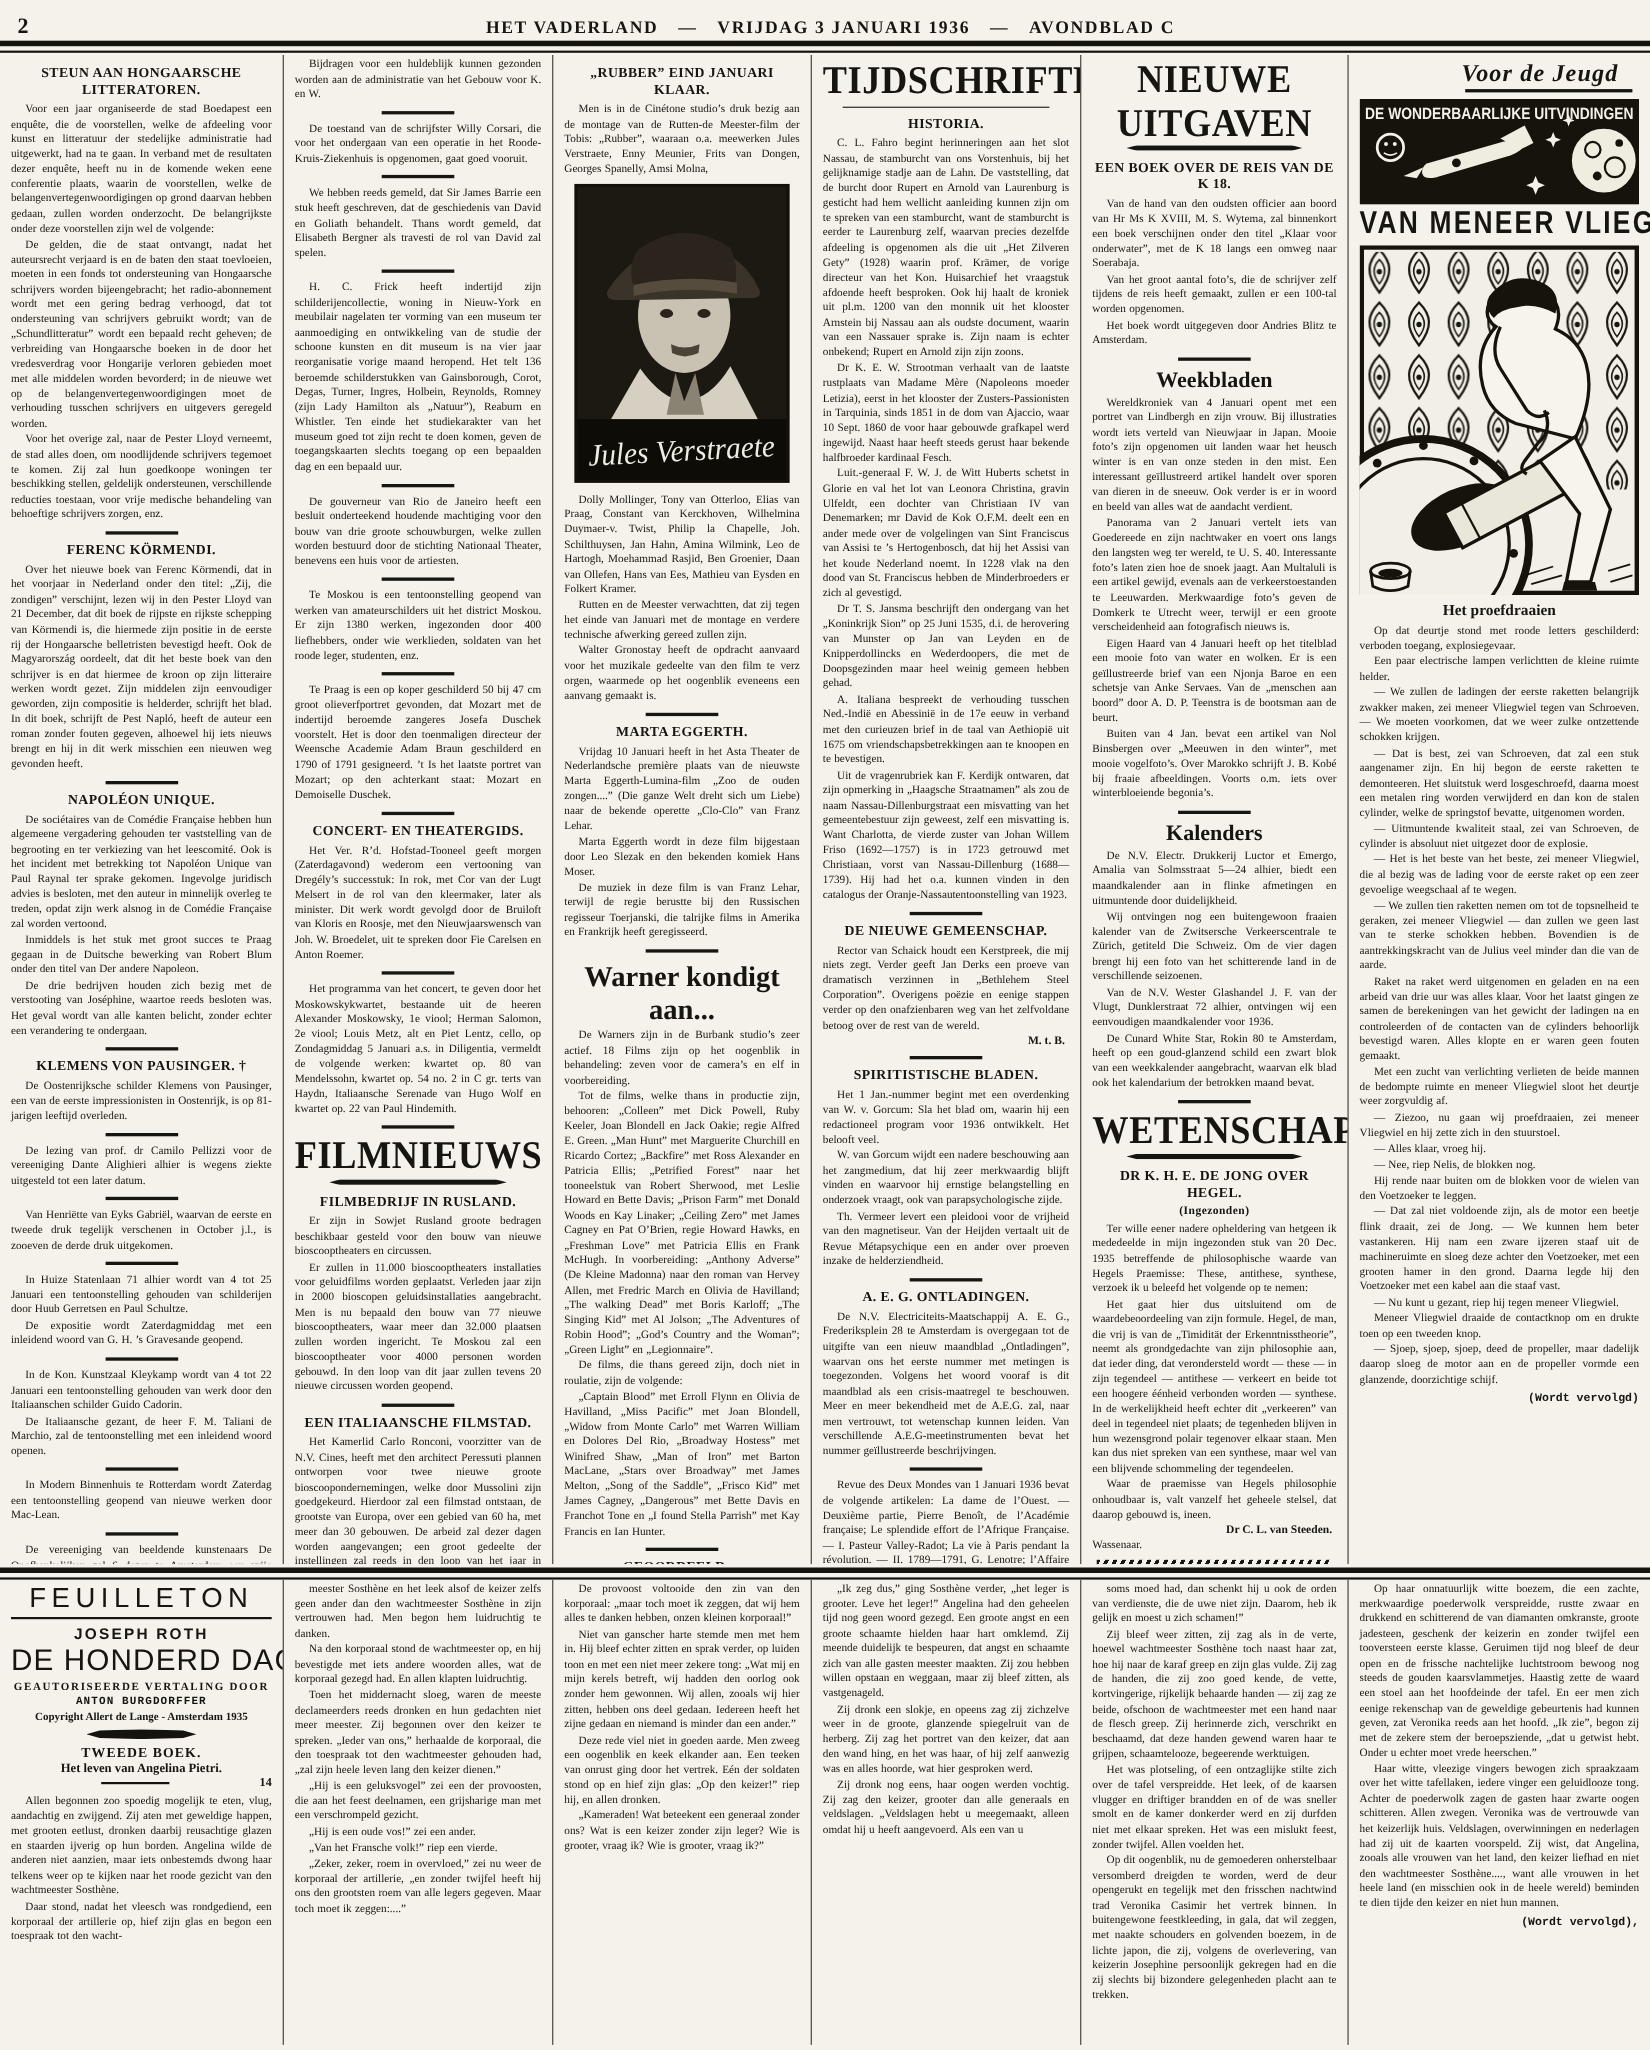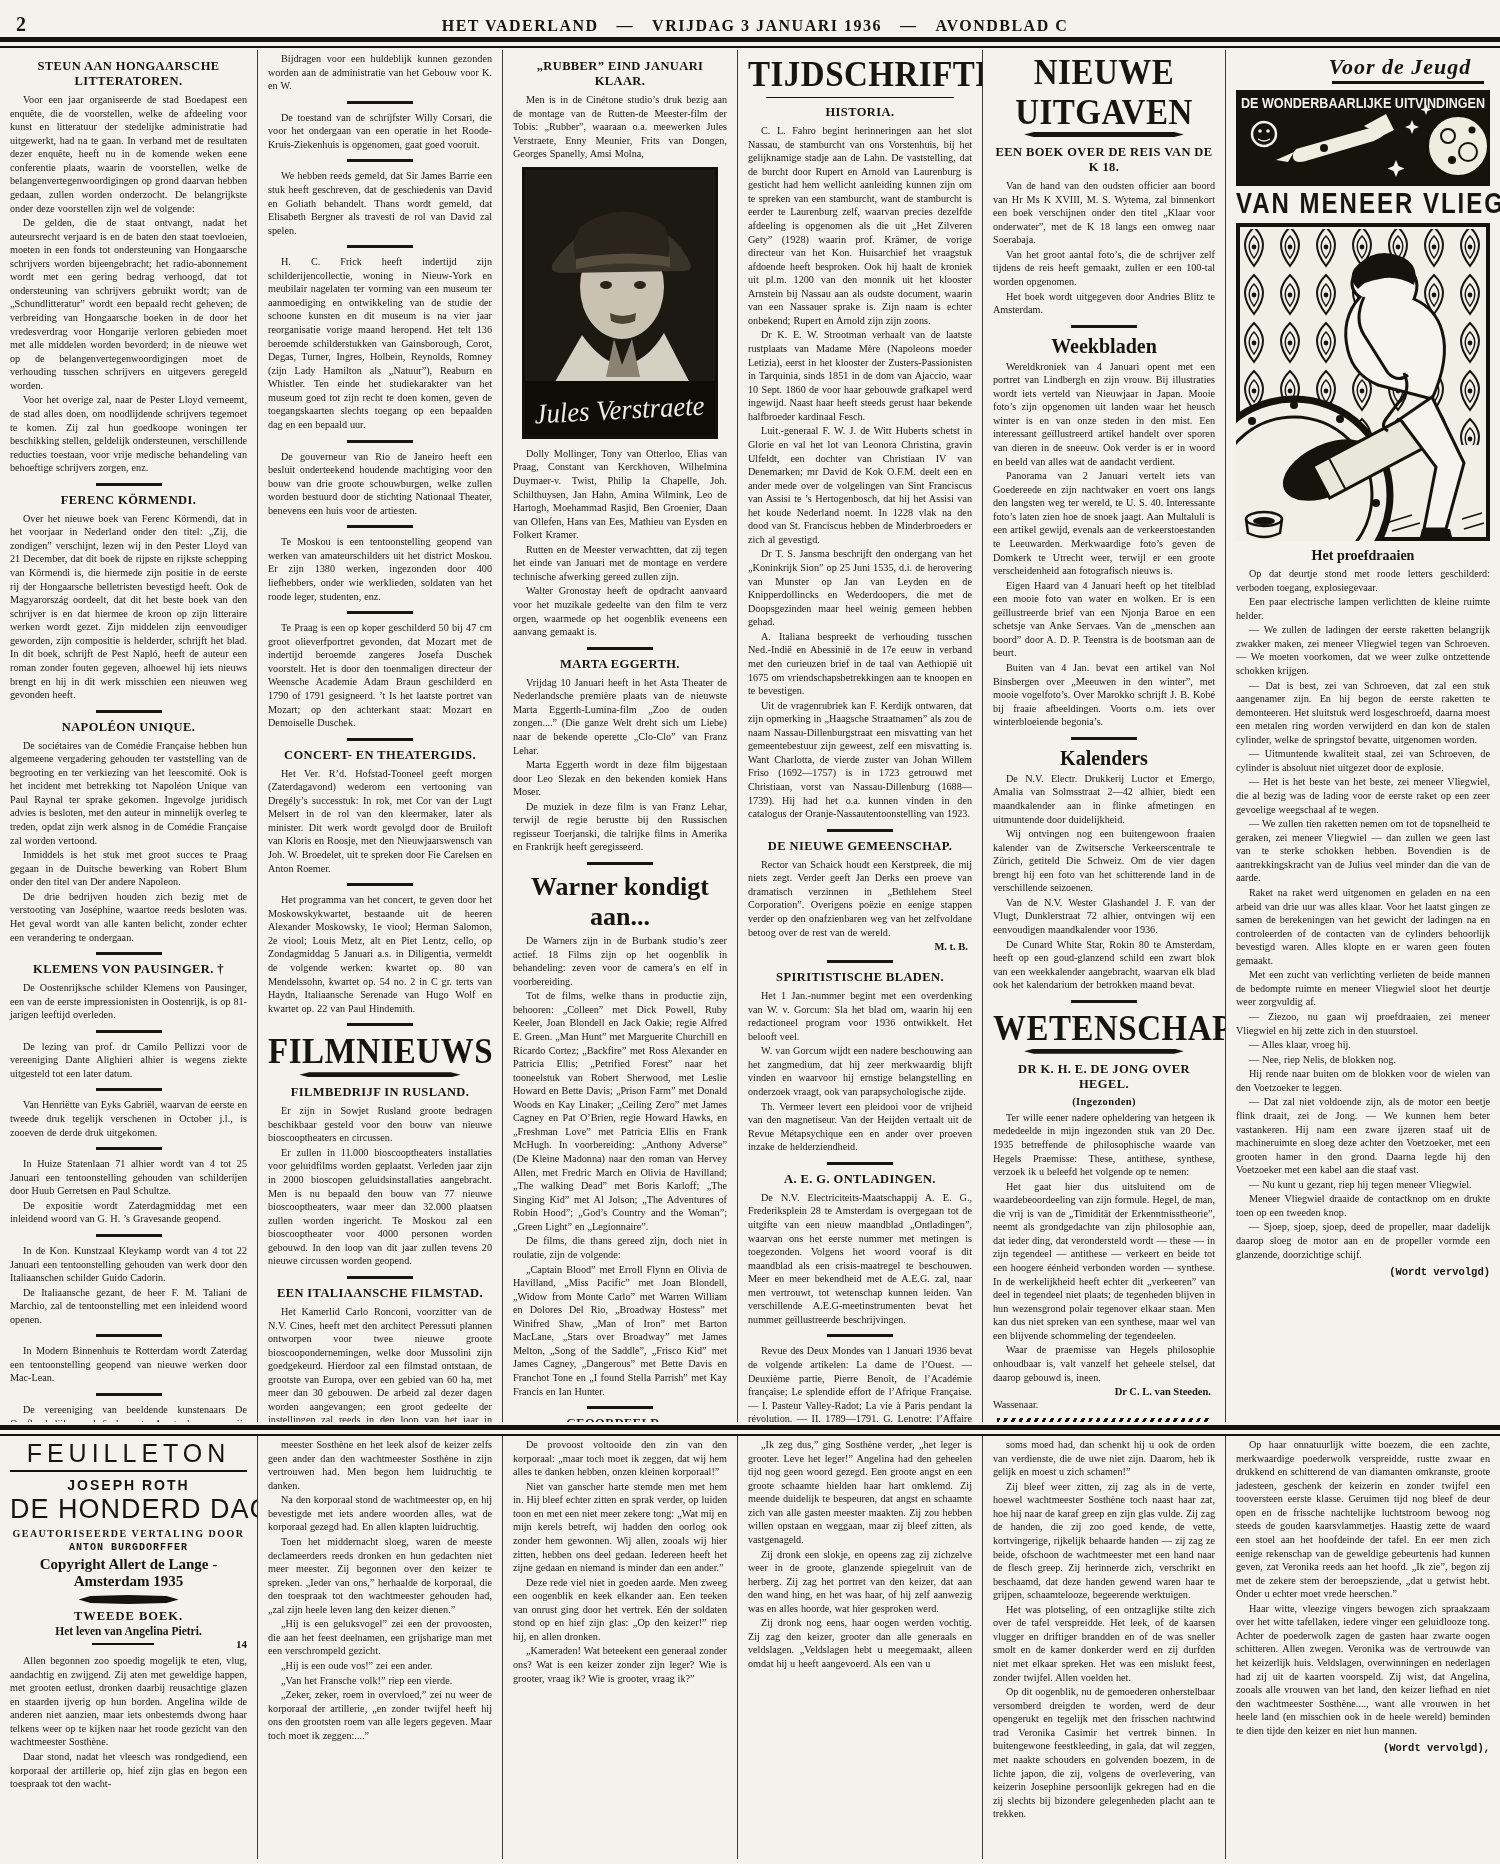--- a/index.html
+++ b/index.html
@@ -36,21 +36,21 @@
        margin:3px 0 6px;transform:scaleY(1.2);white-space:nowrap;}
   .jeugd-title{font-size:14px;font-weight:bold;text-align:center;margin:7px 0 3px;}
   .wv{text-align:right;font-weight:bold;font-size:10.5px;margin-top:5px;font-family:Liberation Mono, monospace;}
   
   .feu-rule{border-top:2px solid #15130e;margin:2px 0;}
   .feu-label{font-family:"Liberation Sans",sans-serif;font-size:25px;letter-spacing:5px;text-align:center;margin:1px 0;}
   .feu-author{font-family:"Liberation Sans",sans-serif;font-weight:bold;font-size:14px;text-align:center;letter-spacing:2px;margin:5px 0 1px;}
   .feu-title{font-family:"Liberation Sans",sans-serif;font-size:27px;text-align:center;letter-spacing:1px;margin:0 0 3px;white-space:nowrap;}
   .feu-sub{font-weight:bold;font-size:10px;text-align:center;letter-spacing:1.5px;}
   .feu-translator{font-family:Liberation Mono, monospace;font-weight:bold;font-size:10px;text-align:center;letter-spacing:1px;margin:3px 0;}
-  .feu-copy{font-weight:bold;font-size:15px;text-align:center;margin:0 0;}
+  .feu-copy{font-weight:bold;font-size:10px;text-align:center;margin:0 0;}
   .diamond{width:100px;height:9px;background:#15130e;margin:5px auto;
            clip-path:polygon(0 50%,12% 12%,50% 0,88% 12%,100% 50%,88% 88%,50% 100%,12% 88%);}
   .feu-book{font-weight:bold;font-size:12.5px;text-align:center;letter-spacing:1px;margin:3px 0 1px;}
   .feu-chap{font-weight:bold;font-size:11.5px;text-align:center;margin:0 0 1px;}
   .feu-numline{display:flex;align-items:center;margin:1px 0 4px;}
   .feu-numline .bar{flex:1;display:flex;justify-content:center;}
   .feu-numline .bar i{display:block;width:62px;border-top:2px solid #15130e;}
   .feu-num{font-weight:bold;font-size:11px;}
 </style>
 </head>
@@ -271,21 +271,21 @@
       <div class="display-sm">Weekbladen</div>
       <div>
           <p class="p">Wereldkroniek van 4 Januari opent met een portret van Lindbergh en zijn vrouw. Bij illustraties wordt iets verteld van Nieuwjaar in Japan. Mooie foto’s zijn opgenomen uit landen waar het heusch winter is en van onze steden in den mist. Een interessant geïllustreerd artikel handelt over sporen van dieren in de sneeuw. Ook verder is er in woord en beeld van alles wat de aandacht verdient.</p>
           <p class="p">Panorama van 2 Januari vertelt iets van Goedereede en zijn nachtwaker en voert ons langs den langsten weg ter wereld, te U. S. 40. Interessante foto’s laten zien hoe de snoek jaagt. Aan Multaluli is een artikel gewijd, evenals aan de verkeerstoestanden te Leeuwarden. Merkwaardige foto’s geven de Domkerk te Utrecht weer, terwijl er een groote verscheidenheid aan fotografisch nieuws is.</p>
           <p class="p">Eigen Haard van 4 Januari heeft op het titelblad een mooie foto van water en wolken. Er is een geïllustreerde brief van een Njonja Baroe en een schetsje van Anke Servaes. Van de „menschen aan boord” door A. D. P. Teenstra is de bootsman aan de beurt.</p>
           <p class="p">Buiten van 4 Jan. bevat een artikel van Nol Binsbergen over „Meeuwen in den winter”, met mooie vogelfoto’s. Over Marokko schrijft J. B. Kobé bij fraaie afbeeldingen. Voorts o.m. iets over winterbloeiende begonia’s.</p>
         </div>
       <div class="sep"></div>
       <div class="display-sm">Kalenders</div>
       <div>
-          <p class="p">De N.V. Electr. Drukkerij Luctor et Emergo, Amalia van Solmsstraat 2—42 alhier, biedt een maandkalender aan in flinke afmetingen en uitmuntende door duidelijkheid.</p>
+          <p class="p">De N.V. Electr. Drukkerij Luctor et Emergo, Amalia van Solmsstraat 5—24 alhier, biedt een maandkalender aan in flinke afmetingen en uitmuntende door duidelijkheid.</p>
           <p class="p">Wij ontvingen nog een buitengewoon fraaien kalender van de Zwitsersche Verkeerscentrale te Zürich, getiteld Die Schweiz. Om de vier dagen brengt hij een foto van het schitterende land in de verschillende seizoenen.</p>
           <p class="p">Van de N.V. Wester Glashandel J. F. van der Vlugt, Dunklerstraat 72 alhier, ontvingen wij een eenvoudigen maandkalender voor 1936.</p>
           <p class="p">De Cunard White Star, Rokin 80 te Amsterdam, heeft op een goud-glanzend schild een zwart blok van een weekkalender aangebracht, waarvan elk blad ook het kalendarium der betrokken maand bevat.</p>
         </div>
       <div class="sep"></div>
       <div class="display">WETENSCHAPPEN</div>
       <div class="lens"></div>
       <h3 class="sh">DR K. H. E. DE JONG OVER HEGEL.</h3>
       <div class="sh" style="font-size:10.5px;margin:0 0 4px;">(Ingezonden)</div>
       <div>

